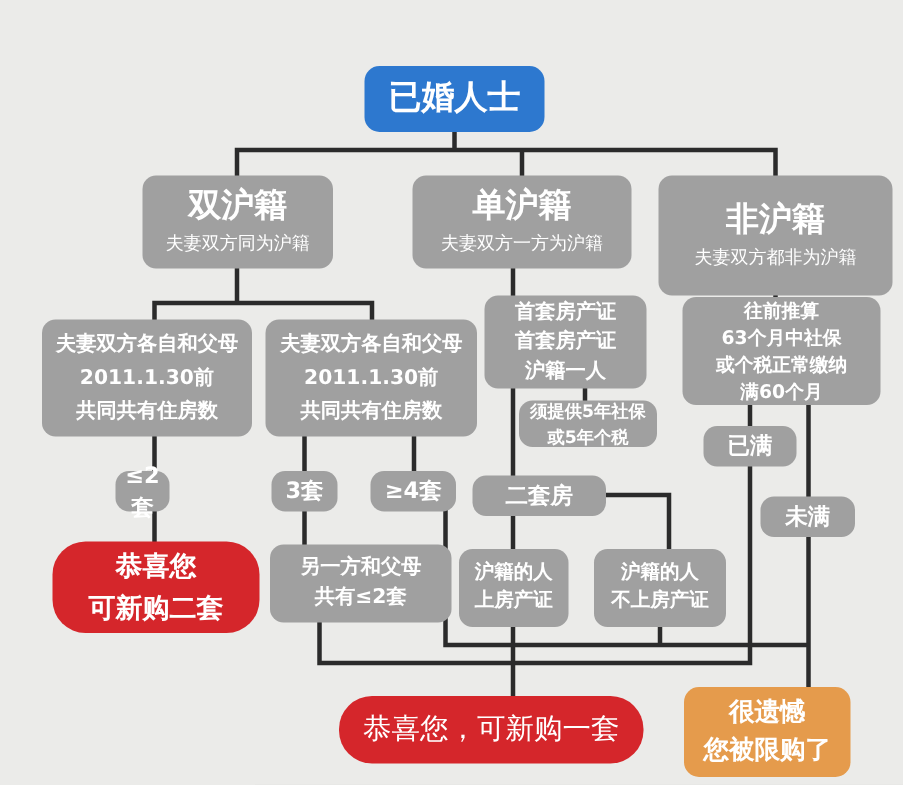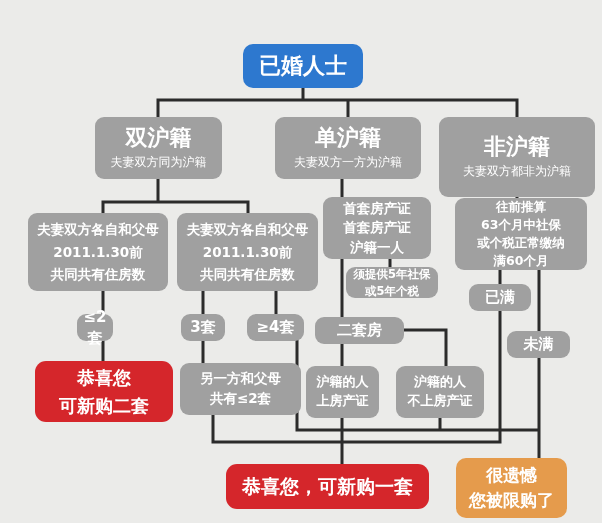--- a/index.html
+++ b/index.html
@@ -15,29 +15,29 @@
   }
   .wires{position:absolute;left:0;top:0;z-index:1;}
   .node{
     position:absolute;z-index:2;box-sizing:border-box;
     display:flex;flex-direction:column;align-items:center;justify-content:center;
     text-align:center;color:#fff;border-radius:9px;
     line-height:1.35;
   }
   .blue{background:var(--blue,#2d78cf);border-radius:10px;}
   .gray{background:var(--gray,#a0a0a0);}
-  .red{background:var(--red,#d5262b);border-radius:11px;}
+  .red{background:var(--red,#d5262b);border-radius:22px;}
   .orange{background:var(--orange,#e59b4c);border-radius:10px;align-items:center;}
   .t-xl{font-size:22px;font-weight:bold;line-height:1.1;}
   .t-sub{font-size:12px;margin-top:3px;}
   .t-m{font-size:13.5px;font-weight:bold;line-height:1.7;}
   .t-s{font-size:12.5px;font-weight:bold;line-height:1.45;}
   .t-pill{font-size:15px;font-weight:bold;}
   .t-win{font-size:18px;font-weight:bold;line-height:1.55;}
-  .t-win1{font-size:19px;font-weight:bold;}
+  .t-win1{font-size:19px;font-weight:normal;}
   .t-lose{font-size:17px;font-weight:bold;line-height:1.5;}
 </style>
 </head>
 <body>
 
 <div class="stage">
 
   <svg class="wires" width="602" height="523" viewBox="0 0 602 523">
     <path fill="none" stroke="#2b2b2b" stroke-width="3" stroke-linecap="square" d="
       M303 88 V100

